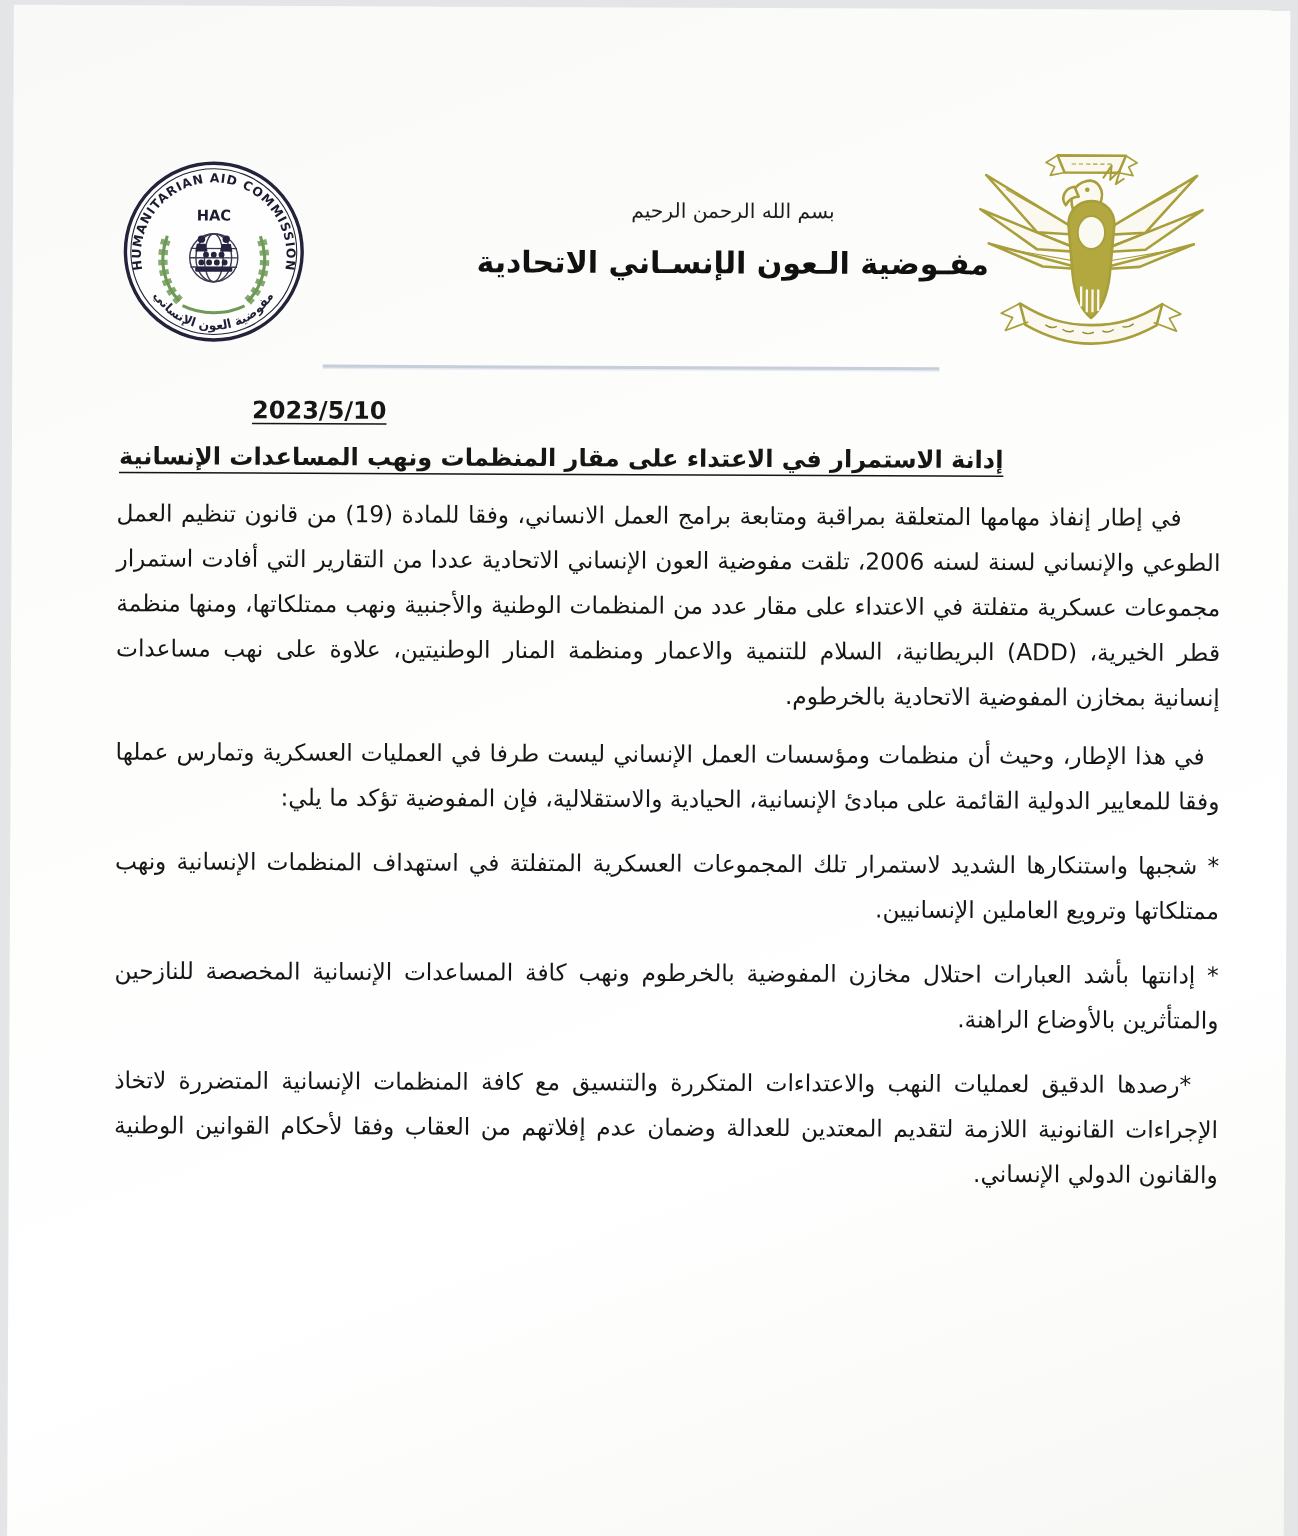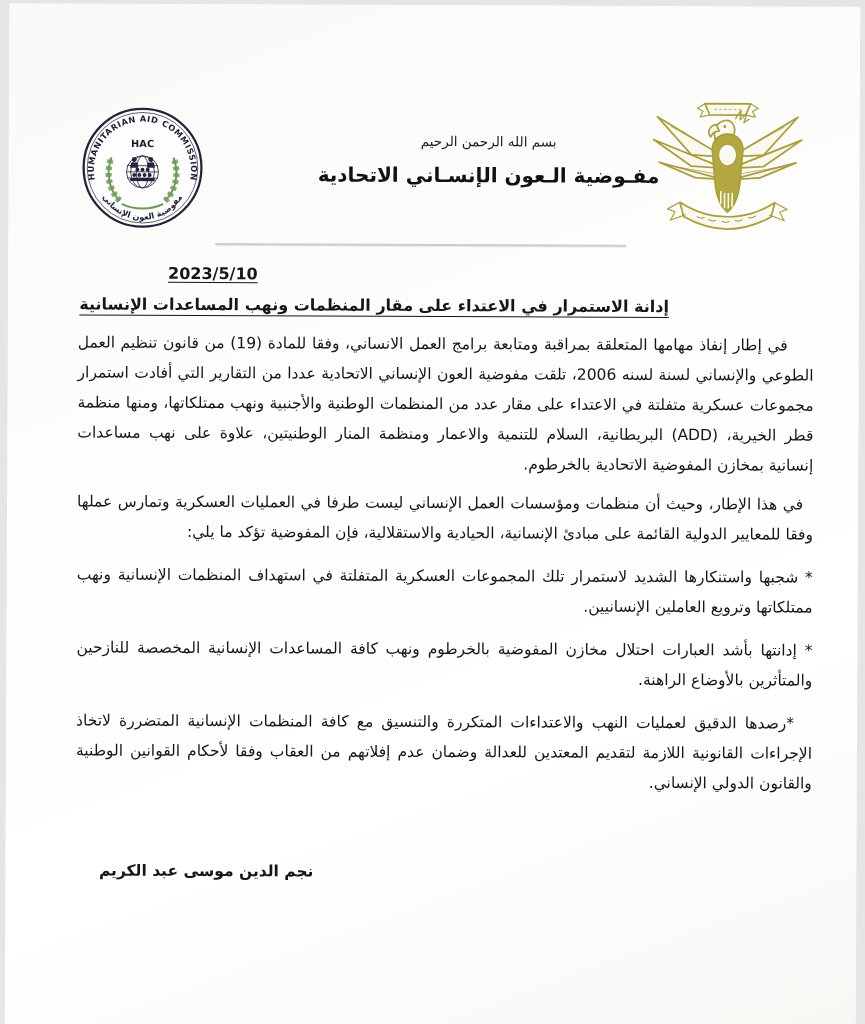--- a/index.html
+++ b/index.html
@@ -156,17 +156,16 @@
 
       <p class="para p-first">في إطار إنفاذ مهامها المتعلقة بمراقبة ومتابعة برامج العمل الانساني، وفقا للمادة (19)  من قانون تنظيم العمل الطوعي والإنساني لسنة لسنه 2006، تلقت مفوضية العون الإنساني الاتحادية عددا من التقارير التي أفادت استمرار مجموعات عسكرية متفلتة في الاعتداء على مقار عدد من المنظمات الوطنية والأجنبية ونهب ممتلكاتها، ومنها منظمة قطر الخيرية، (ADD) البريطانية، السلام للتنمية والاعمار ومنظمة المنار الوطنيتين، علاوة على نهب مساعدات إنسانية بمخازن المفوضية الاتحادية بالخرطوم.</p>
       <p class="para p-second">في هذا الإطار، وحيث أن منظمات ومؤسسات العمل الإنساني ليست طرفا في العمليات العسكرية وتمارس عملها وفقا للمعايير الدولية القائمة على مبادئ الإنسانية، الحيادية والاستقلالية، فإن المفوضية تؤكد ما يلي:</p>
 
       <p class="para bullet">* شجبها واستنكارها الشديد لاستمرار تلك المجموعات العسكرية المتفلتة في استهداف المنظمات الإنسانية ونهب ممتلكاتها وترويع العاملين الإنسانيين.</p>
       <p class="para bullet">* إدانتها بأشد العبارات احتلال مخازن المفوضية بالخرطوم ونهب كافة المساعدات الإنسانية المخصصة للنازحين والمتأثرين بالأوضاع الراهنة.</p>
       <p class="para bullet b-last">*رصدها الدقيق لعمليات النهب والاعتداءات المتكررة والتنسيق مع كافة المنظمات الإنسانية المتضررة لاتخاذ الإجراءات القانونية اللازمة لتقديم المعتدين للعدالة وضمان عدم إفلاتهم من العقاب وفقا لأحكام القوانين الوطنية والقانون الدولي الإنساني.</p>
     </div>
 
     <div class="signature">
-      <div>نجم الدين موسى عبد الكريم</div>
     </div>
 
   </div>
 </div>
 
 </body></html>

